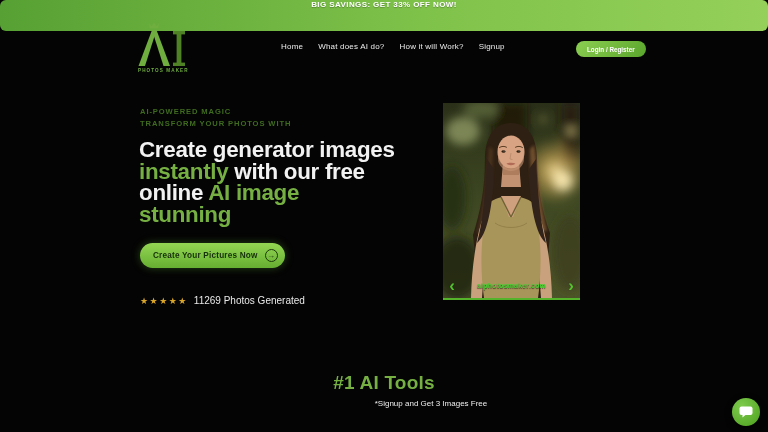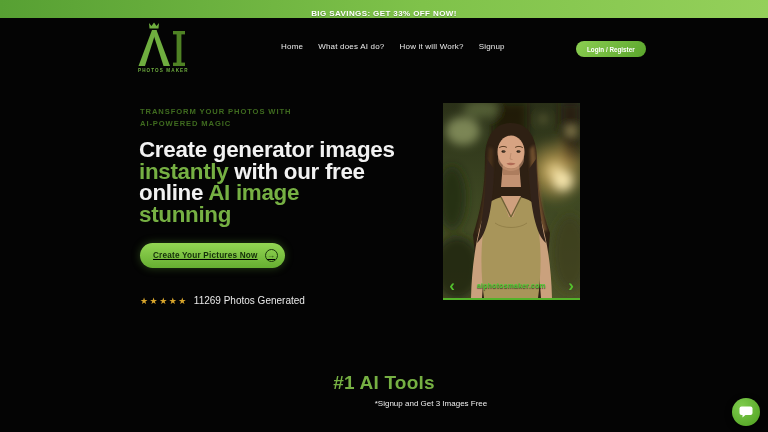--- a/index.html
+++ b/index.html
@@ -7,23 +7,23 @@
   body {
     background: #040404;
     font-family: "Liberation Sans", sans-serif;
     position: relative;
     color: #fff;
   }
   .stage { position: absolute; inset: 0; width: 768px; height: 432px; }
 
   
   .promo-banner {
-    position: absolute; left: 0; top: 0; width: 768px; height: 18px;
+    position: absolute; left: 0; top: 0; width: 768px; height: 31px;
     background: linear-gradient(90deg, #57a033 0%, #7fc24a 55%, #94d05a 100%);
-    display: flex; align-items: flex-end; justify-content: center;
+    display: flex; align-items: flex-start; justify-content: center; border-radius: 6px;
   }
   .promo-banner span {
     color: #ffffff; font-size: 8px; font-weight: 700; letter-spacing: 0.4px;
     text-shadow: 0 1px 1px rgba(0,0,0,0.25);
   }
 
   
   .logo { position: absolute; left: 137px; top: 22px; width: 52px; height: 56px; cursor: pointer; }
   .logo svg { display: block; }
   .logo-tagline {
@@ -55,21 +55,20 @@
     color: #f2f2f2;
   }
   .hero-heading .green { color: #76b043; }
   .cta-btn {
     position: absolute; left: 140px; top: 243px; height: 25px; padding: 0 7px 0 13px;
     background: linear-gradient(180deg, #93d653 0%, #66ae31 100%);
     border: none; border-radius: 13px; cursor: pointer;
     display: flex; align-items: center; gap: 7px;
     font-family: "Liberation Sans", sans-serif;
     box-shadow: 0 0 8px rgba(110,180,60,0.35);
-    text-decoration: underline;
   }
   .cta-btn .cta-label { color: #16300a; font-size: 8.2px; font-weight: 700; letter-spacing: 0.2px; }
   .cta-arrow {
     width: 13px; height: 13px; border: 1px solid #1c3a0c; border-radius: 50%;
     display: flex; align-items: center; justify-content: center;
     color: #1c3a0c; font-size: 8px; line-height: 1;
   }
   .signup-note {
     position: absolute; left: 140px; top: 275px;
     color: #f5f5f5; font-size: 10.6px; font-weight: 600; letter-spacing: 0.2px;
@@ -145,22 +144,22 @@
   <nav class="nav">
     <a>Home</a>
     <a>What does AI do?</a>
     <a>How it will Work?</a>
     <a>Signup</a>
   </nav>
 
   <button class="auth-btn">Login / Register</button>
 
   <div class="eyebrow">
+    <div>AI-POWERED MAGIC</div>
     <div>TRANSFORM YOUR PHOTOS WITH</div>
-    <div>AI-POWERED MAGIC</div>
   </div>
 
   <h1 class="hero-heading"><span>Create generator images </span><span class="green">instantly</span><span> with our free online </span><span class="green">AI image stunning</span></h1>
 
   <button class="cta-btn">
     <span class="cta-label">Create Your Pictures Now</span>
     <span class="cta-arrow">→</span>
   </button>
 
   <div class="rating-row">

